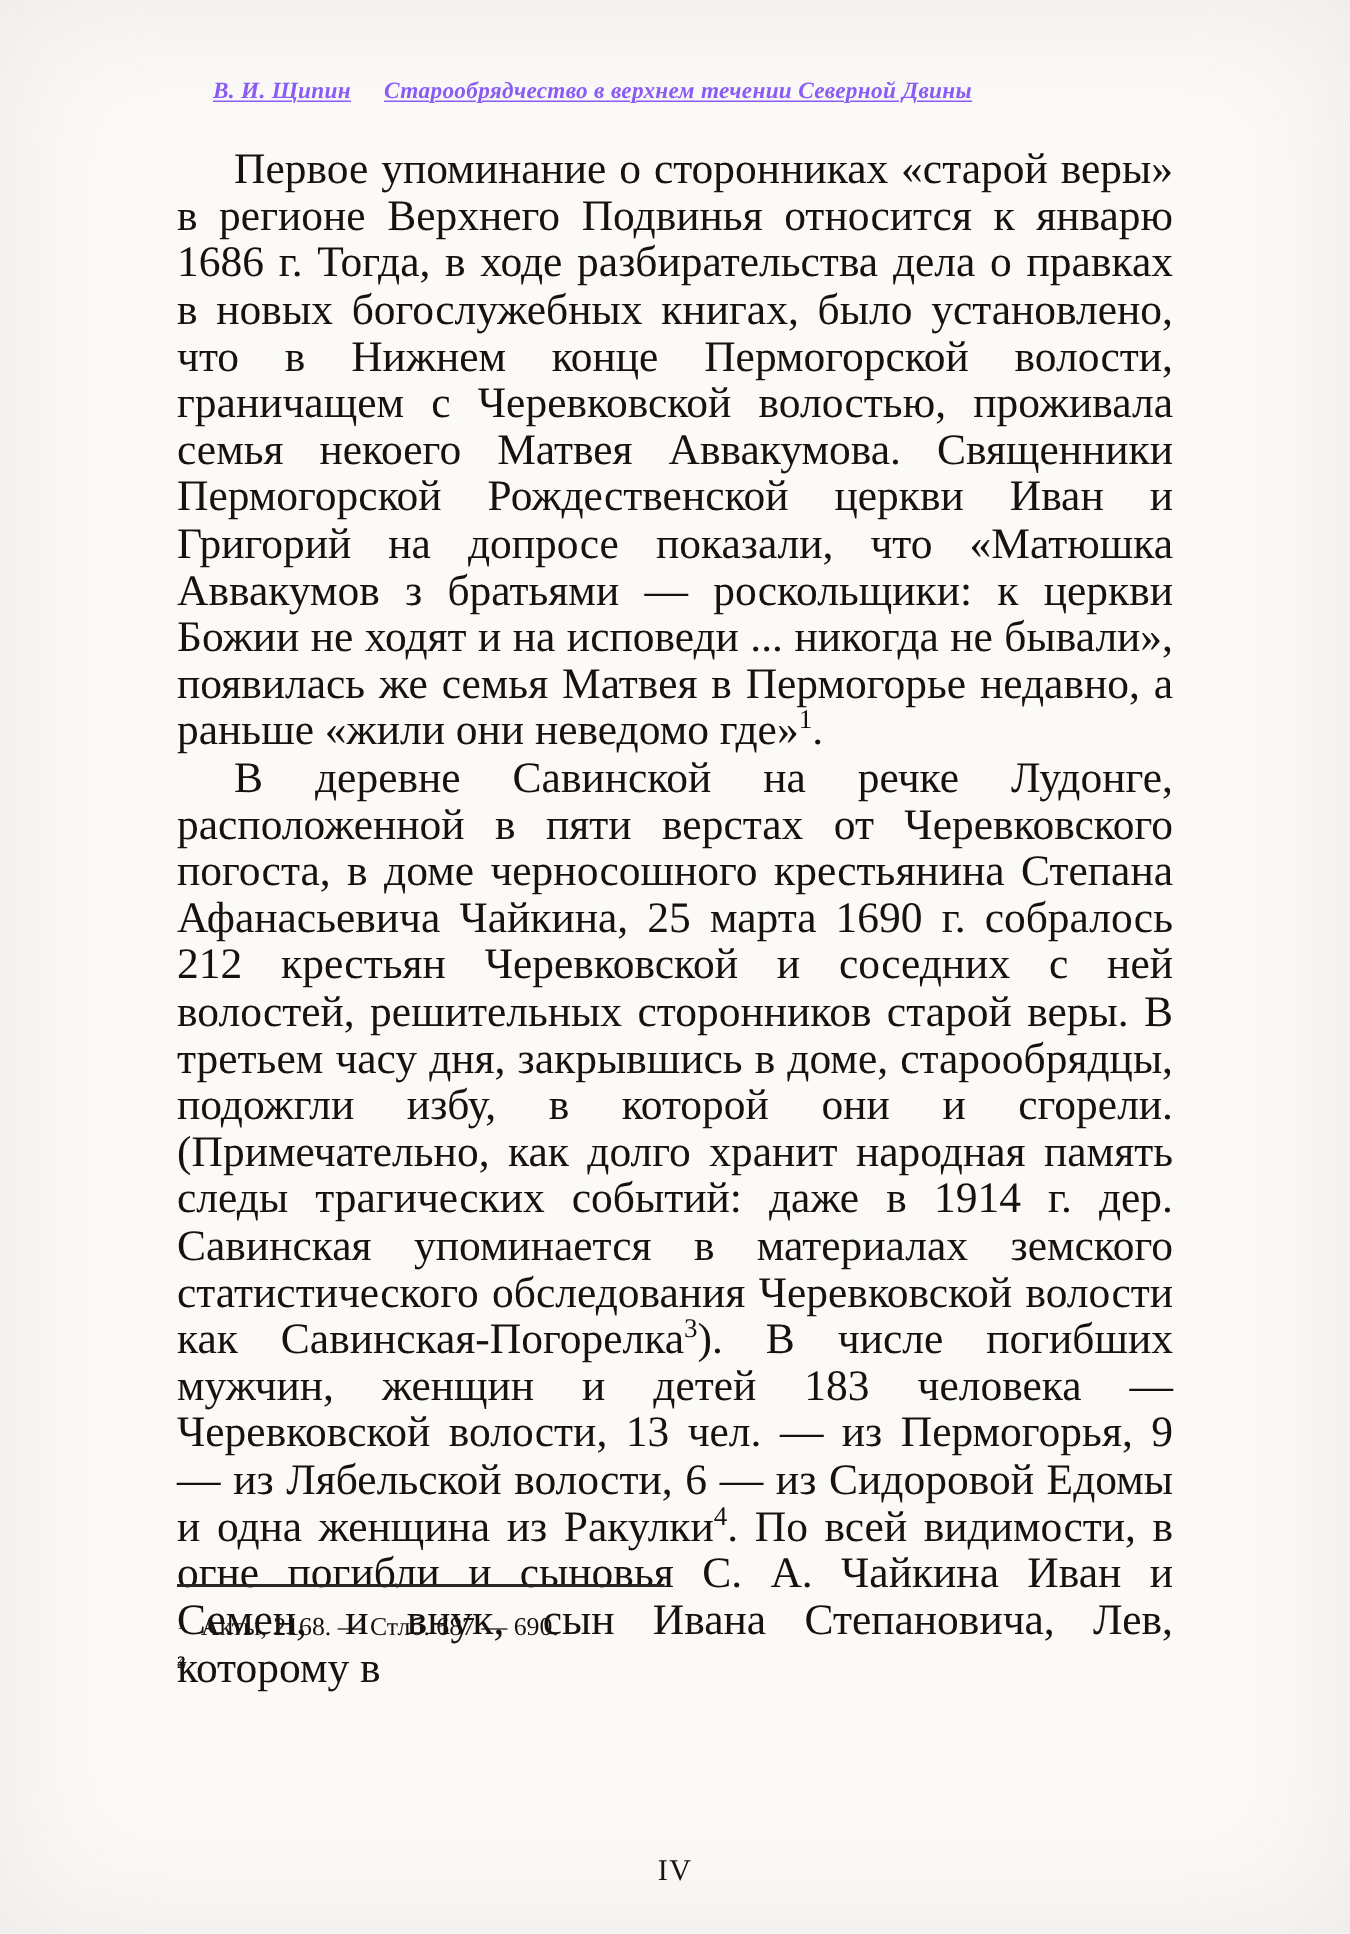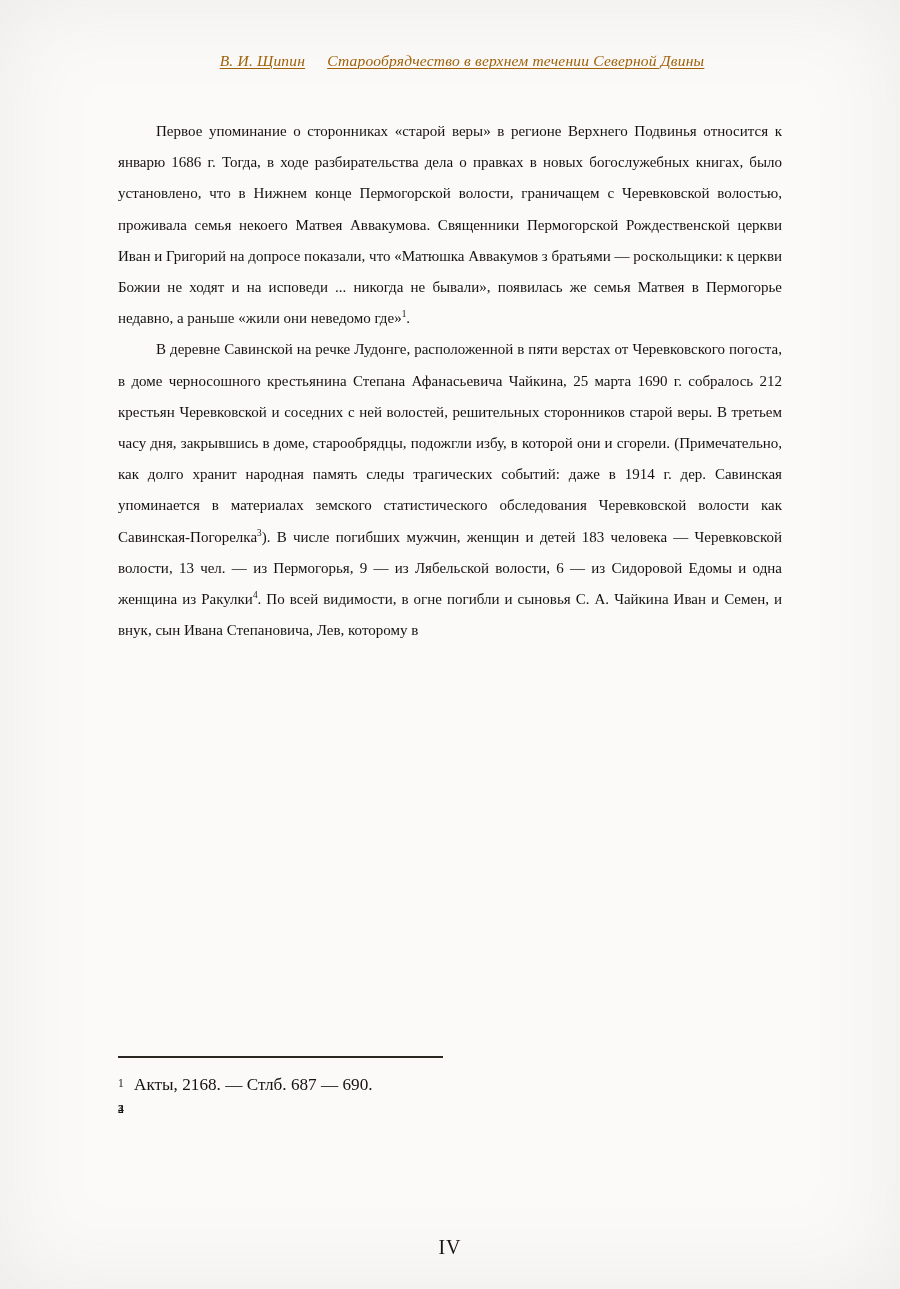--- a/index.html
+++ b/index.html
@@ -25,43 +25,43 @@
   .page-inner {
     position: absolute;
     left: 118px;
     top: 52px;
     width: 664px;
     height: 1180px;
   }
   .running-head {
     font-family: "Liberation Serif", serif;
     font-style: italic;
-    font-weight: 400;
+    font-weight: 700;
     font-size: 15.5px;
     letter-spacing: 0.2px;
-    color: #a16207;
-    text-align: center;
+    color: #8b5cf6;
+    text-align: left;
     white-space: nowrap;
     padding-left: 24px;
     margin-bottom: 2px;
   }
   .running-head .rh-author {
     margin-right: 22px;
     text-decoration: underline;
     text-underline-offset: 2px;
     text-decoration-thickness: 1px;
   }
   .running-head .rh-title {
     text-decoration: underline;
     text-underline-offset: 2px;
     text-decoration-thickness: 1px;
   }
   .body-text {
-    margin-top: 46px;
-    font-size: 15px;
+    margin-top: 28px;
+    font-size: 29px;
     line-height: 31.2px;
     text-align: justify;
     text-justify: inter-word;
     hyphens: manual;
     color: #15120f;
   }
   .body-text p {
     margin: 0;
     text-indent: 38px;
   }

